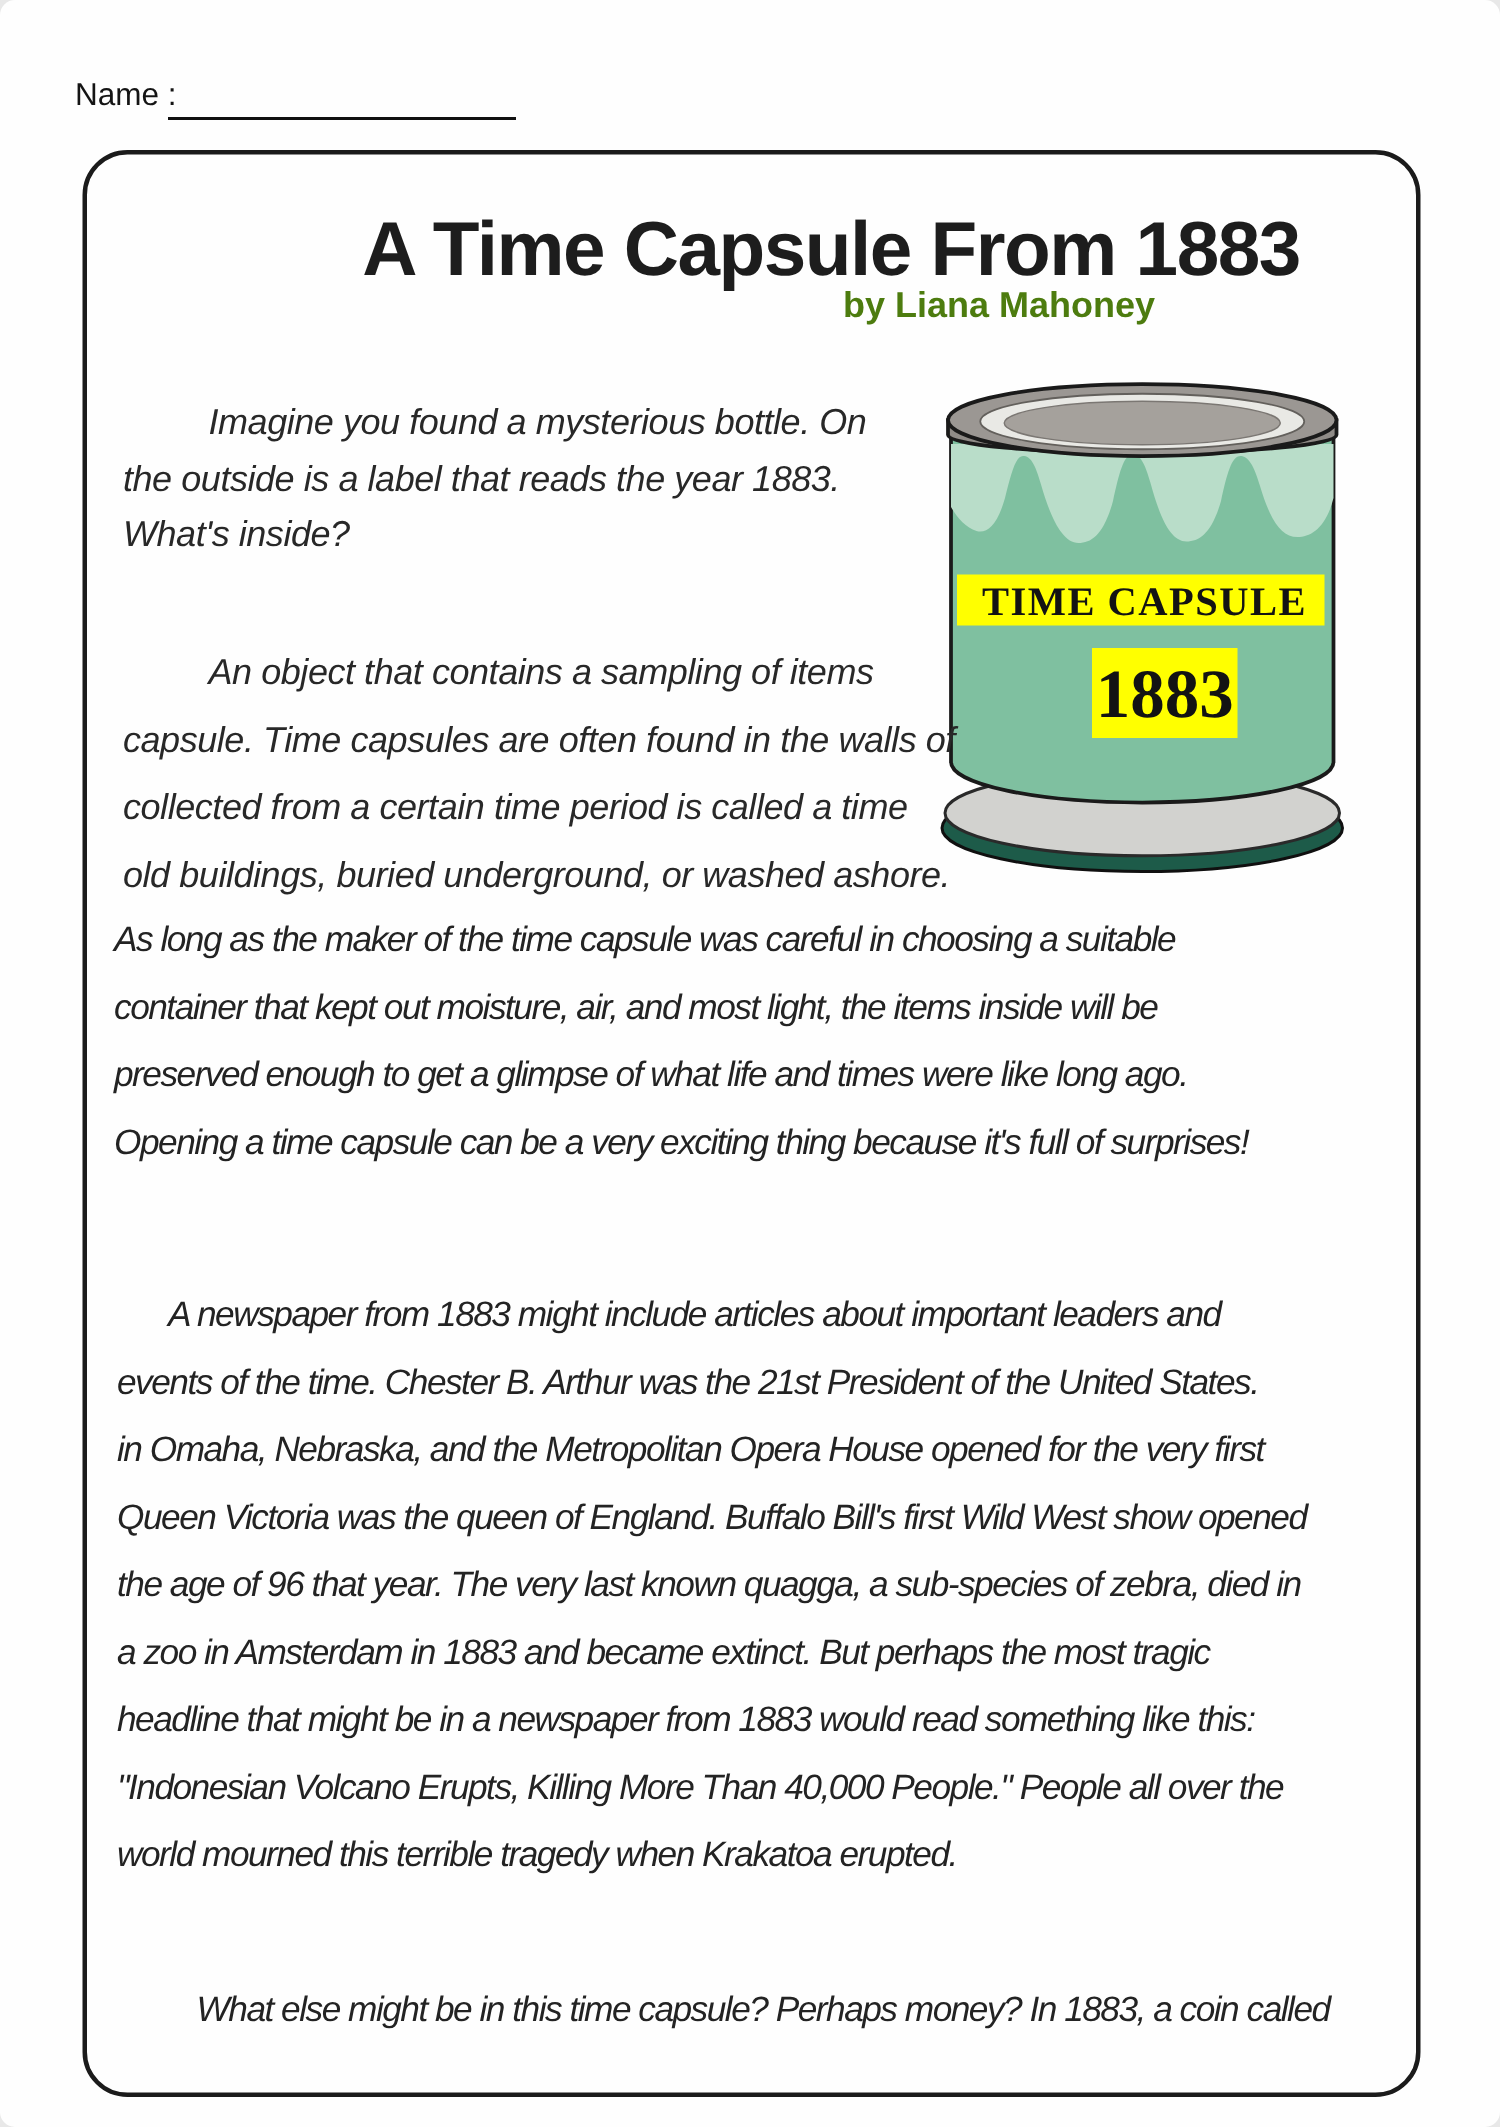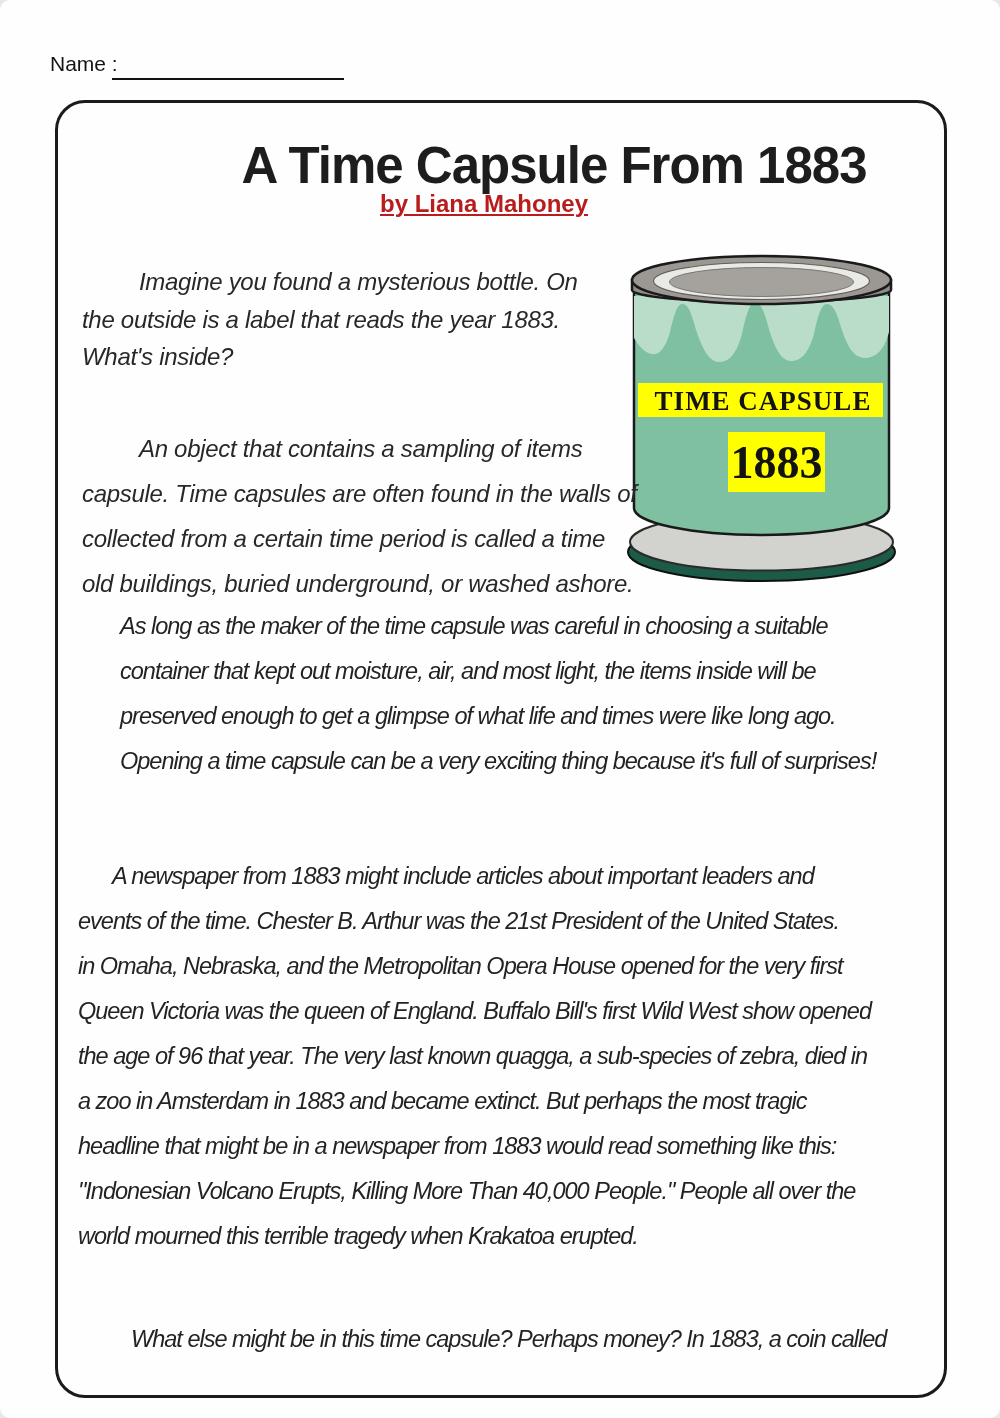--- a/index.html
+++ b/index.html
@@ -16,37 +16,37 @@
 
   
   .frame { position:absolute; left:55px; top:100px; width:886px; height:1292px;
            border:3px solid #1b1b1b; border-radius:30px; }
 
   
   .title  { position:absolute; left:137px; top:124px; width:810px; margin:12px;
             text-align:center; font-size:51px; font-weight:bold; letter-spacing:-1px;
             color:#1d1d1d; }
   .byline { position:absolute; left:380px; top:190px; width:390px;
-            text-align:left; font-size:24px; font-weight:bold; color:#b91c1c;text-decoration:underline; }
+            text-align:right; font-size:24px; font-weight:bold; color:#4d7c0f; }
 
   
   .can { position:absolute; left:620px; top:252px; width:280px; height:334px; }
   .band-text { font-family:"Liberation Serif", serif; font-weight:bold; font-size:27px;
                letter-spacing:1px; fill:#131313; }
   .year-text { font-family:"Liberation Serif", serif; font-weight:bold; font-size:46px;
                fill:#131313; }
 
   
   .pblock { position:absolute;font-style:italic; }
   .pblock .line { white-space:pre; }
   .regular { font-size:24px; letter-spacing:-0.3px; line-height:45px; color:#282828; }
   .narrow  { font-size:23.5px; letter-spacing:-1px;  line-height:45px; color:#232323; }
   .pA { left:82px; top:263px; line-height:37.5px; }
   .pB { left:82px; top:426px; }
-  .pC { left:76px; top:604px;margin-left:44px; }
+  .pC { left:76px; top:604px; }
   .pD { left:78px; top:854px; }
   .pE { left:78px; top:1317px; }
   .indent-lg .line:first-child { text-indent:57px; }
   .indent-md .line:first-child { text-indent:34px; }
   .indent-sm .line:first-child { text-indent:53px; }
 </style>
 </head>
 <body>
 
 <div class="page">

